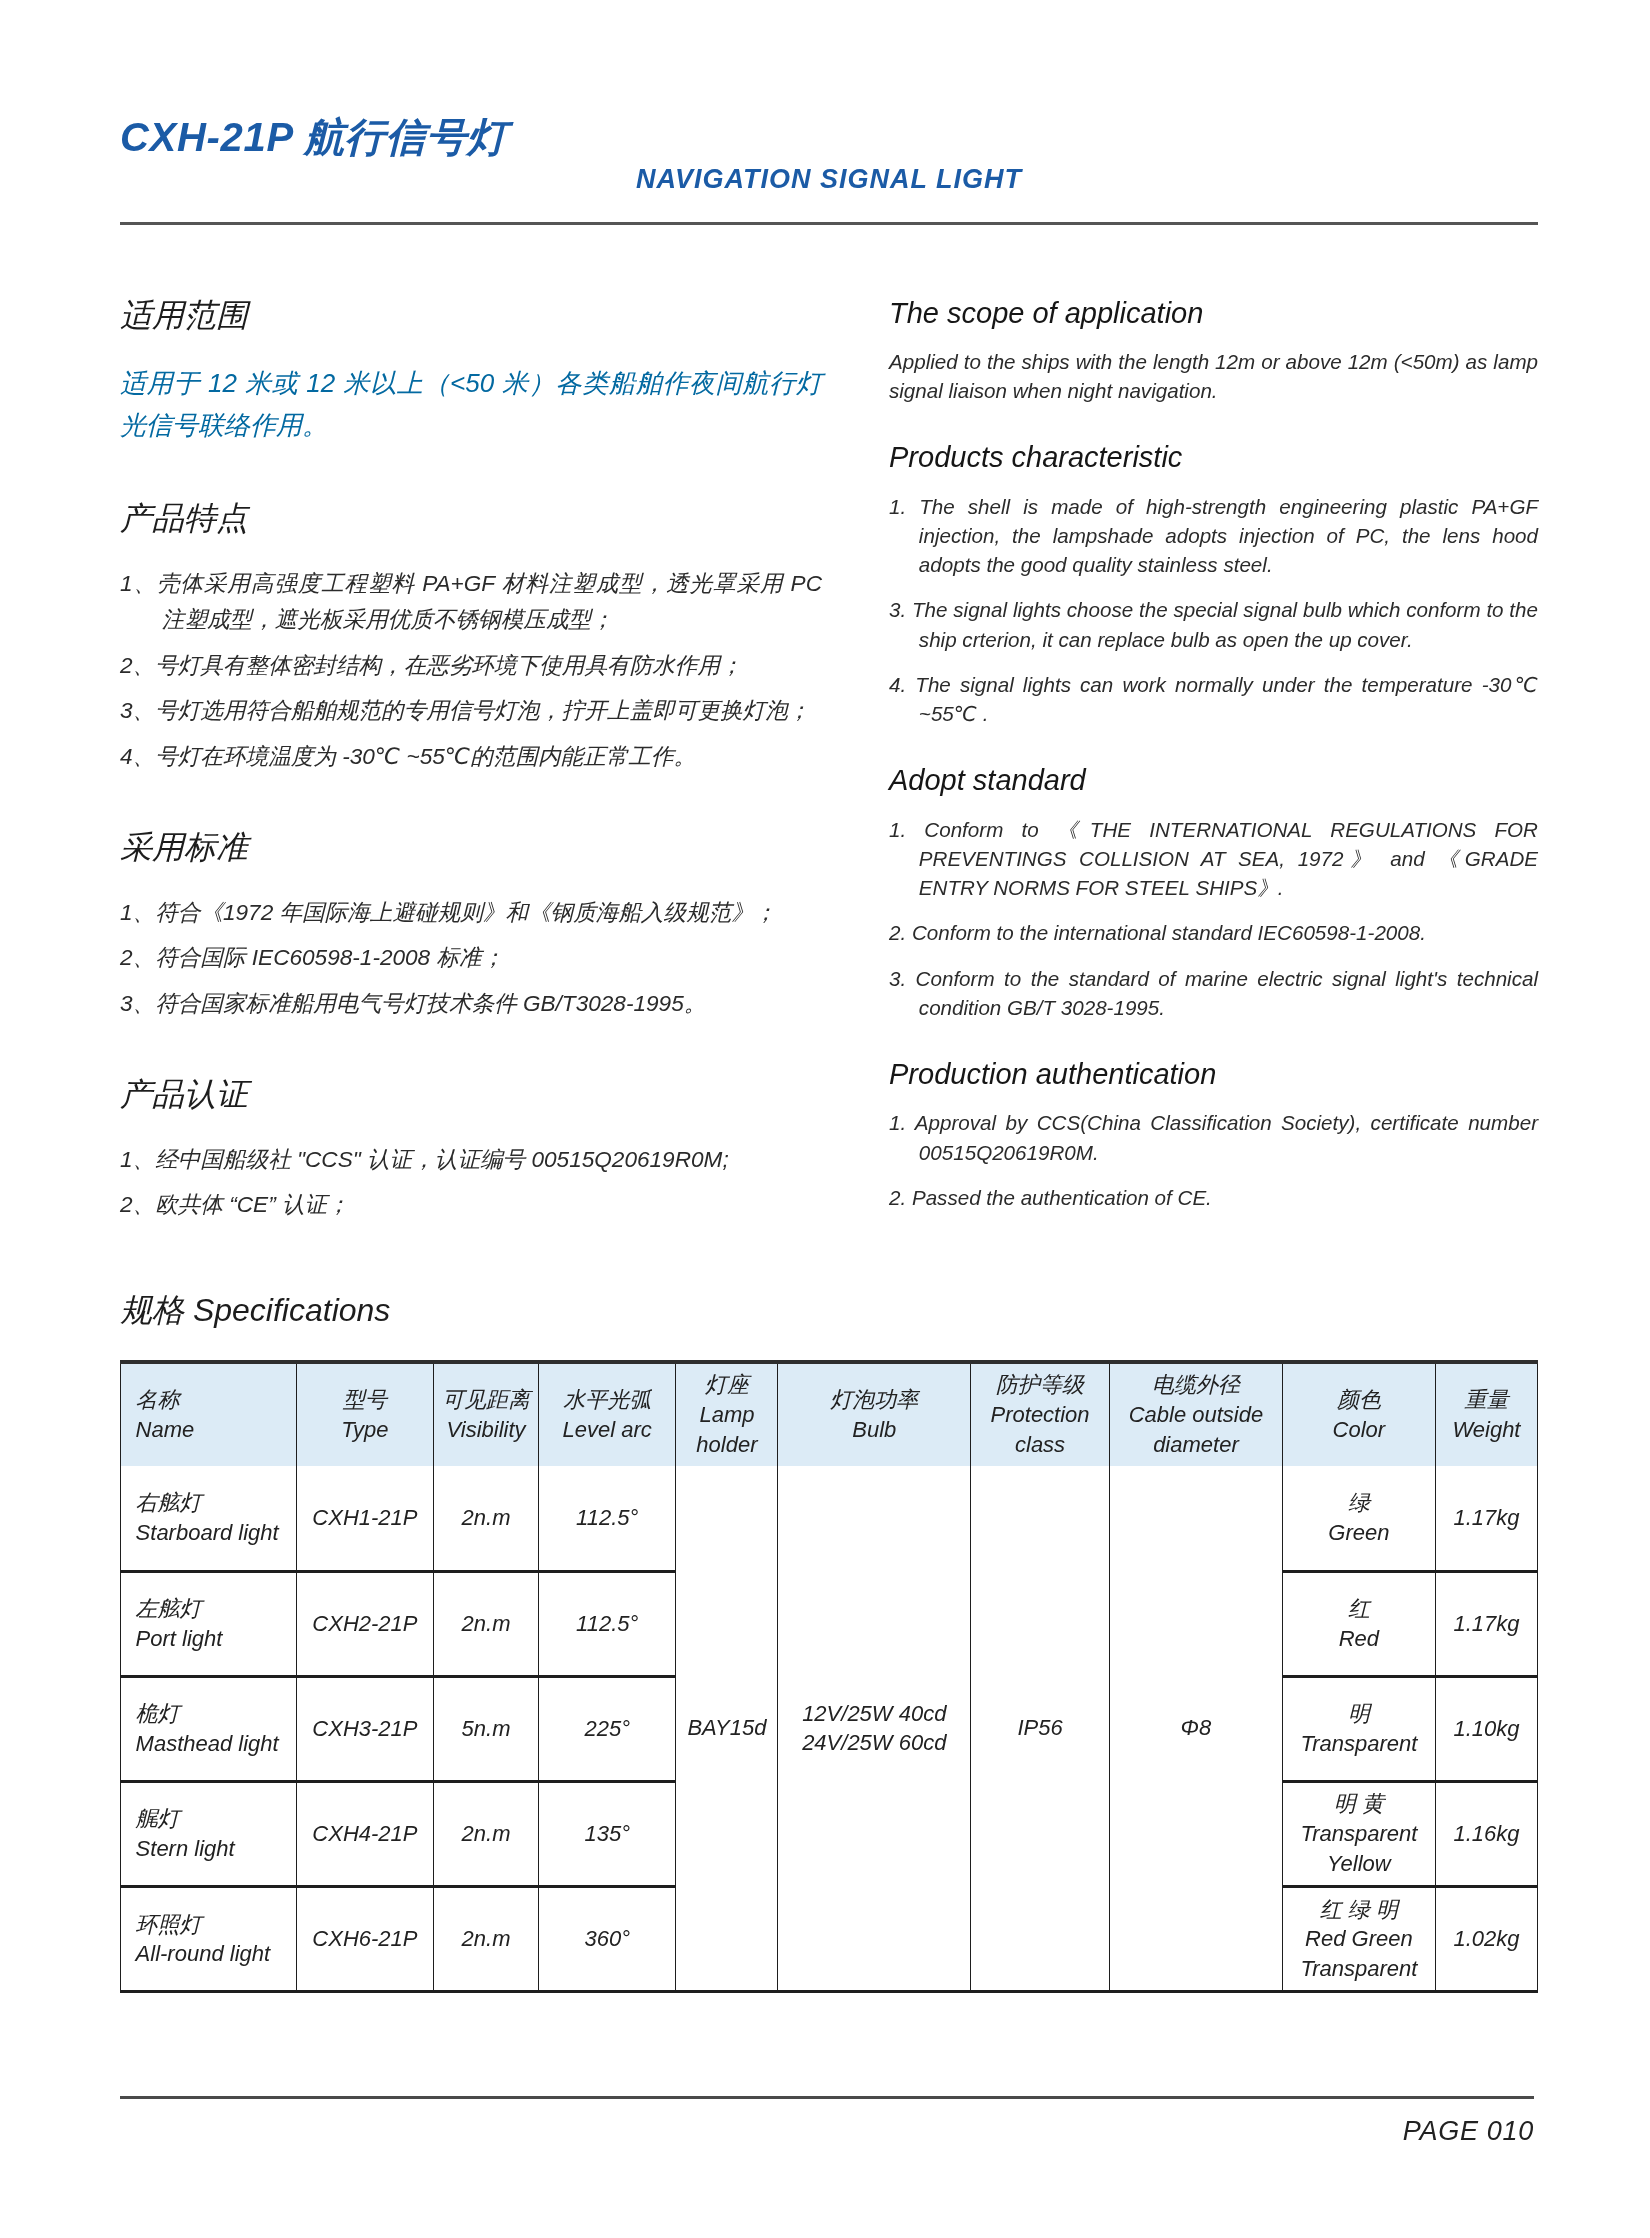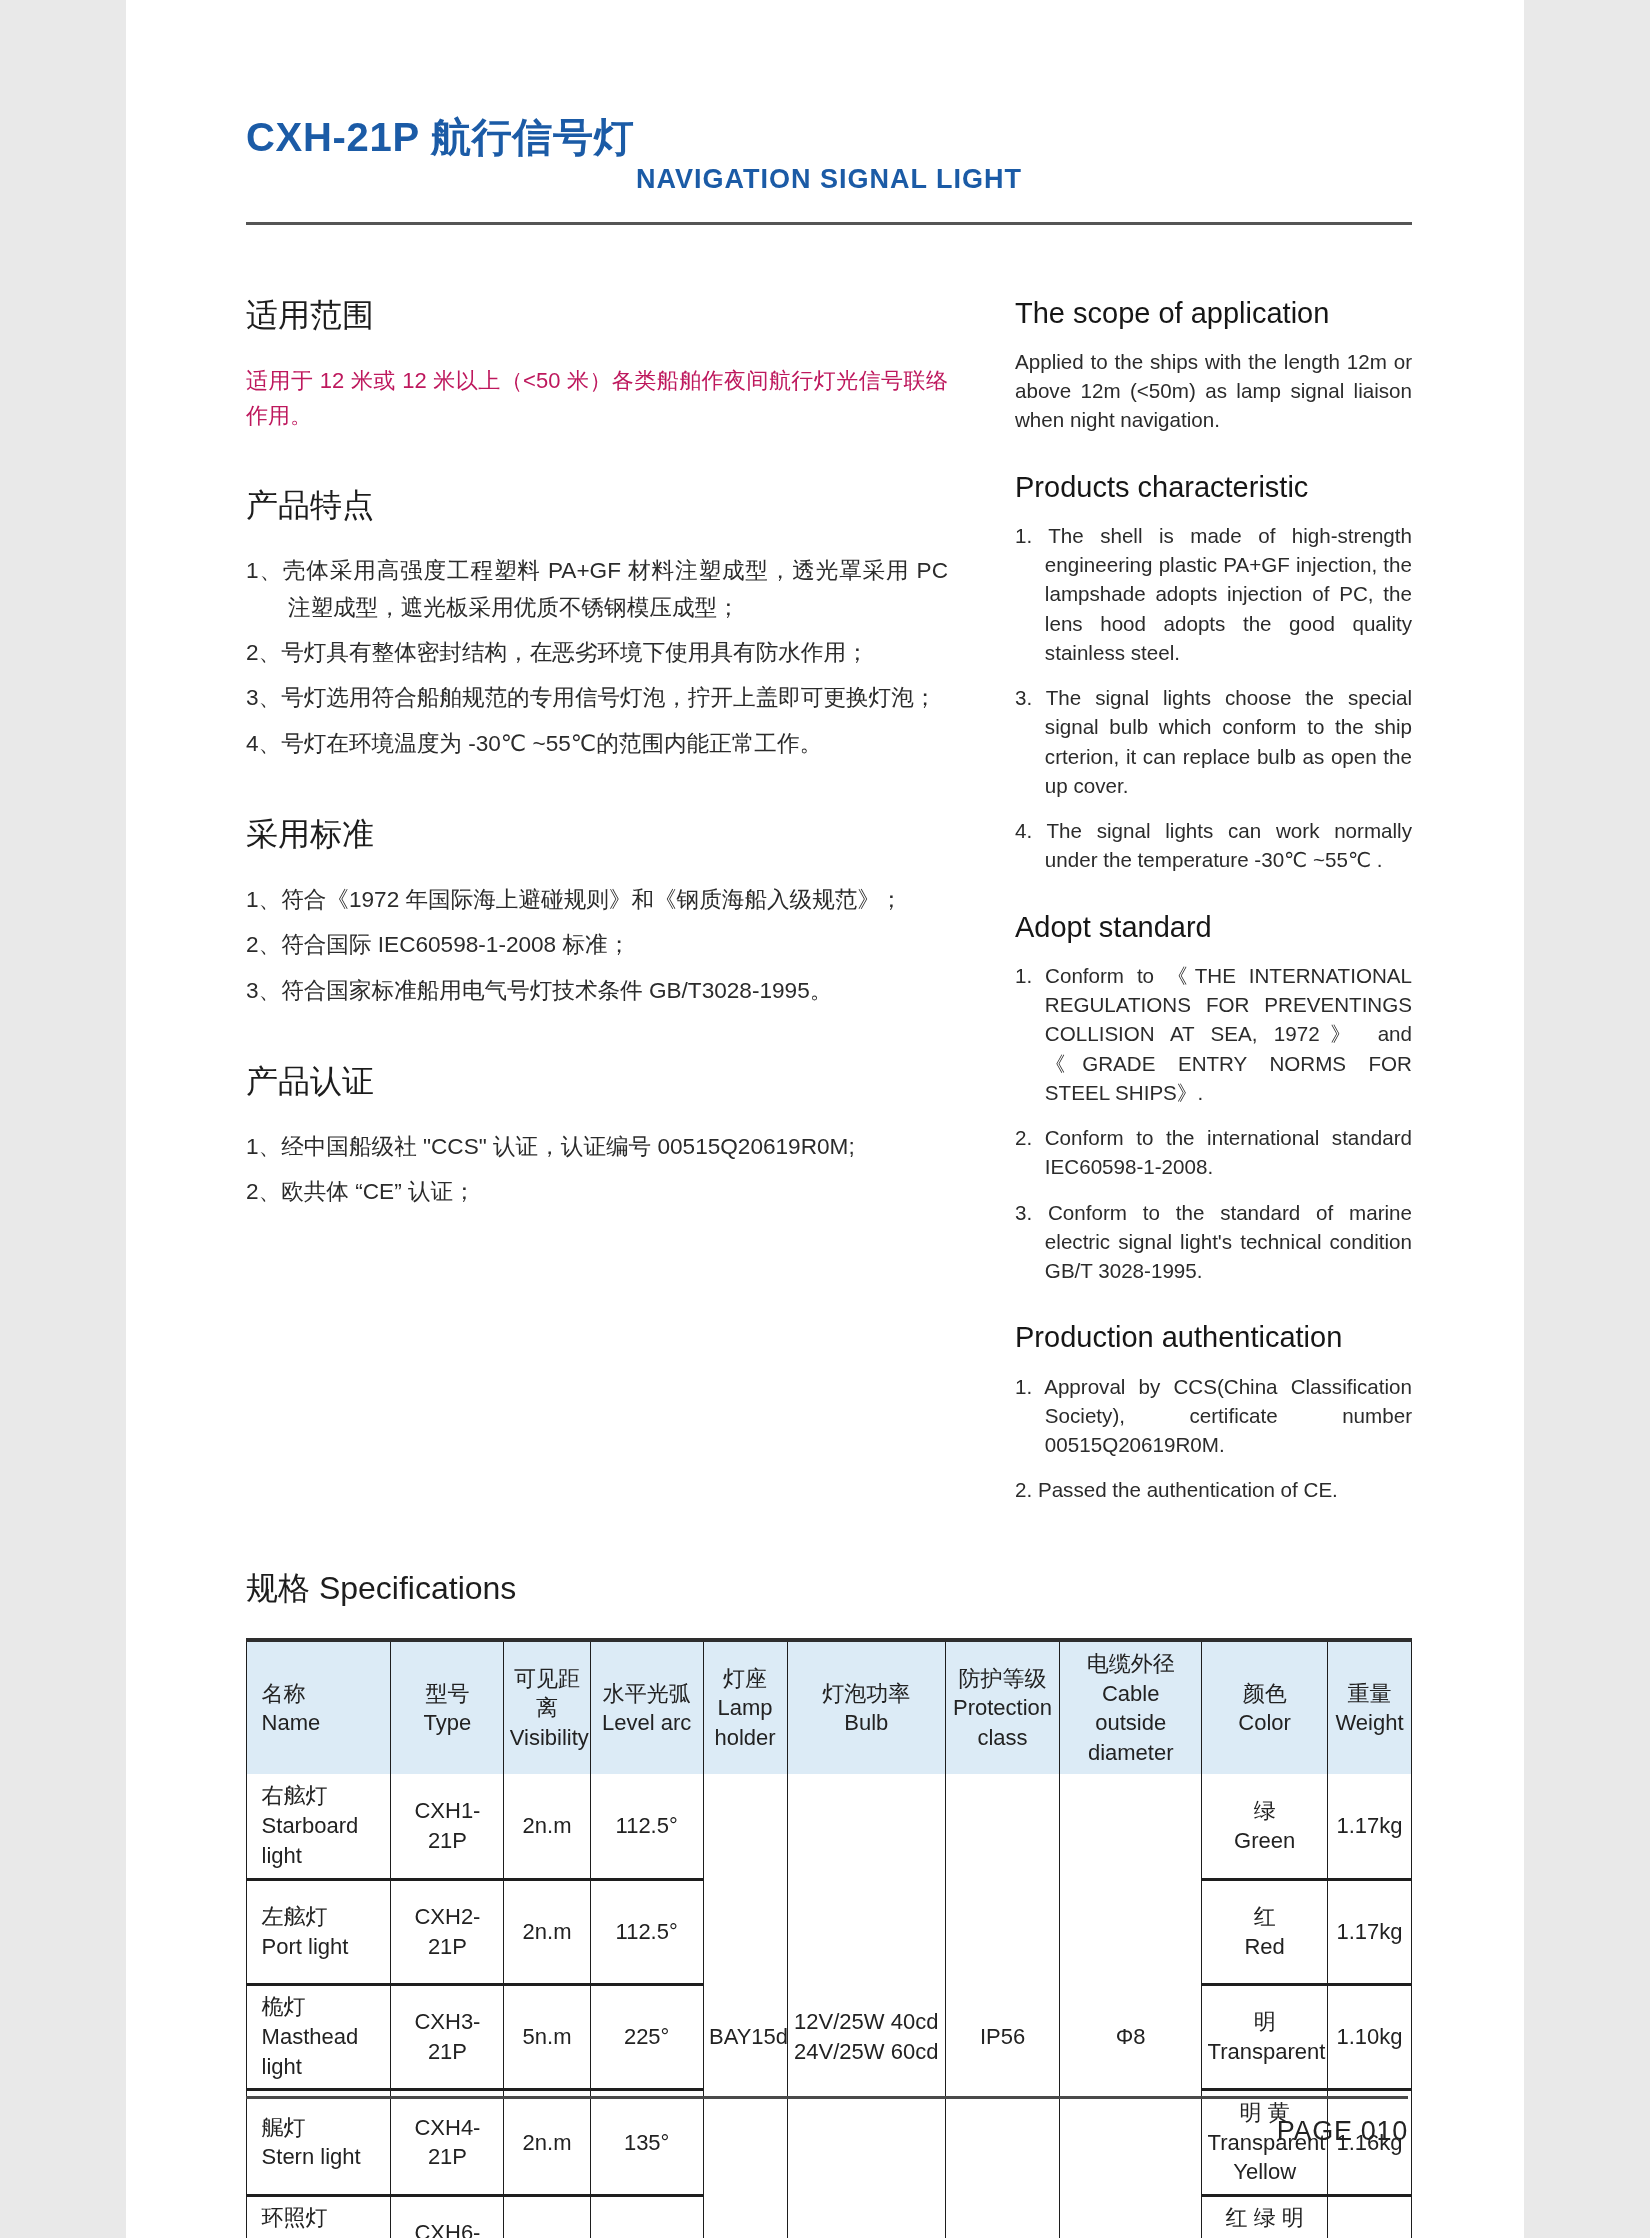--- a/index.html
+++ b/index.html
@@ -1,36 +1,36 @@
 <!DOCTYPE html>
 <html style="font-size:10.6px"><head>
 <meta charset="utf-8">
 <style>
   * { margin:0; padding:0; box-sizing:border-box; }
   html,body { background:#e9e9e9; }
   .page {
-    position:relative; width:1398px; height:2239px; background:#ffffff;
+    position:relative; width:1650px; height:2239px; background:#ffffff;
     margin:0 auto; overflow:hidden;
-    font-family:"Liberation Sans","DejaVu Sans",sans-serif; color:#2b2b2b;
+    font-family:"Liberation Sans","DejaVu Sans",sans-serif; color:#2b2b2b;font-style:italic;
   }
   .content { padding:114px 112px 0 120px; }
 
   
   .title { color:#1b5ba6; font-size:40px; font-weight:700; letter-spacing:0.7px; line-height:1.15; }
   .subtitle { color:#1b5ba6; font-size:27px; font-weight:700; letter-spacing:1px; margin-top:4px;text-align:center; }
   .header-rule { border:none; border-top:3.3px solid #555; margin-top:27px; }
 
   
   .columns { display:flex; gap:67px; margin-top:69px; }
   .col-cn { width:702px; flex:0 0 auto; }
   .col-en { flex:1; }
 
   .col-cn h2 { font-size:32px; font-weight:500; color:#1d1d1d; margin:51px 0 25px; }
   .col-cn h2:first-child { margin-top:0; }
-  .cn-body { font-size:22px; line-height:1.6; color:#be185d; text-align:justify; }
+  .cn-body { font-size:26px; line-height:1.6; color:#0369a1; text-align:justify; }
   .cn-item { font-size:22.6px; line-height:1.6; color:#2b2b2b; padding-left:1.85em; text-indent:-1.85em; margin-bottom:9.3px; text-align:justify; }
 
   .col-en h2 { font-size:29px; font-weight:500; color:#161616; margin:36px 0 17.3px; }
   .col-en h2:first-child { margin-top:2.7px; }
   .en-body { font-size:20.6px; line-height:1.42; color:#2b2b2b; text-align:justify; }
   .en-item { font-size:20.6px; line-height:1.42; color:#2b2b2b; padding-left:1.45em; text-indent:-1.45em; margin-bottom:6.7px; text-align:justify;margin-top:16px; }
 
   
   .specs-heading { font-size:32px; font-weight:500; color:#1d1d1d; margin-top:56px; }
   table.specs {

